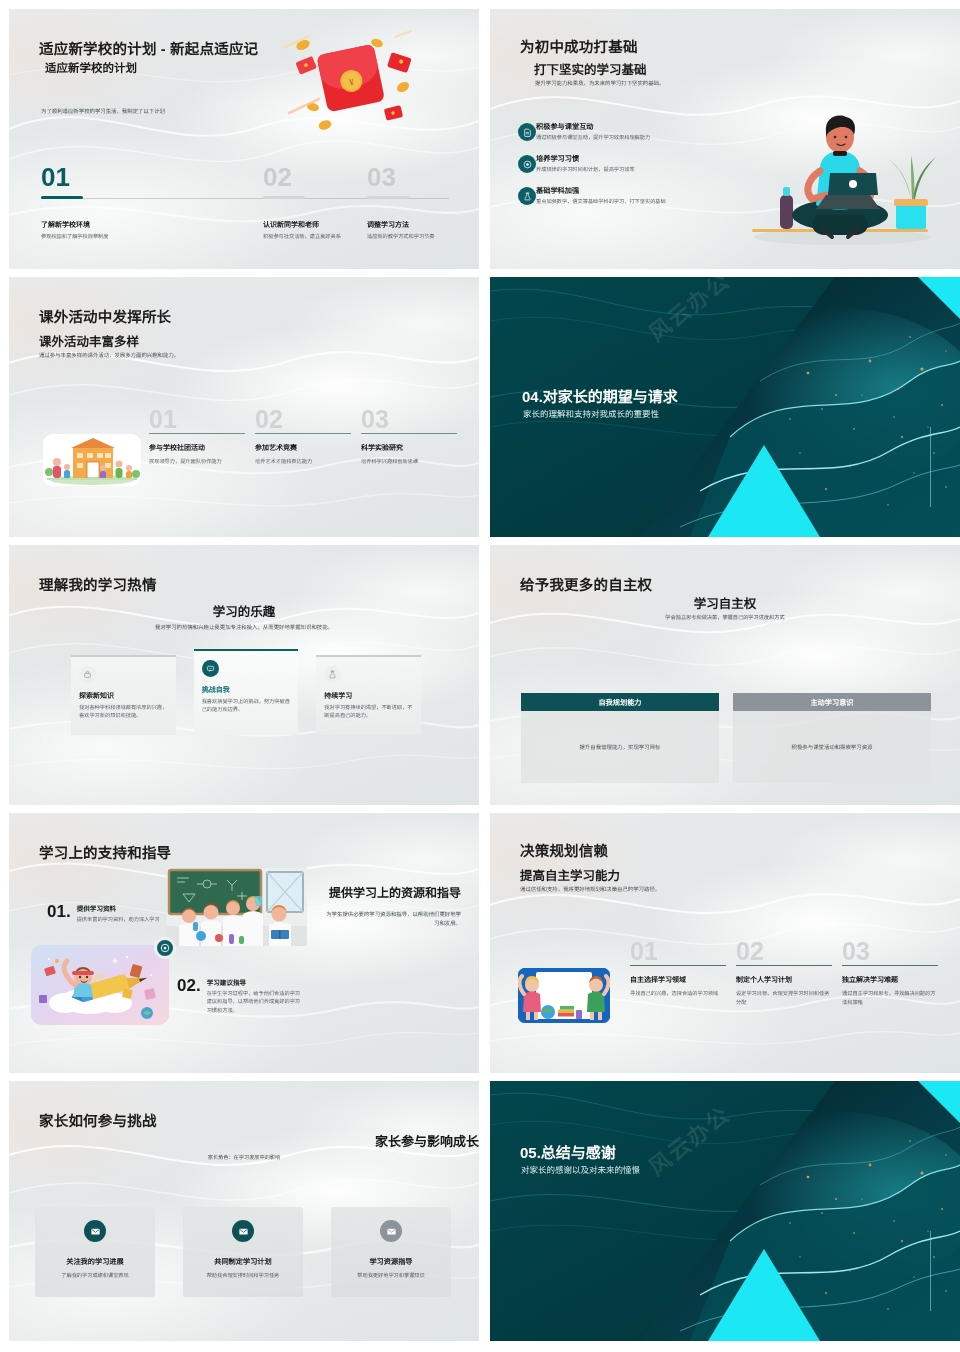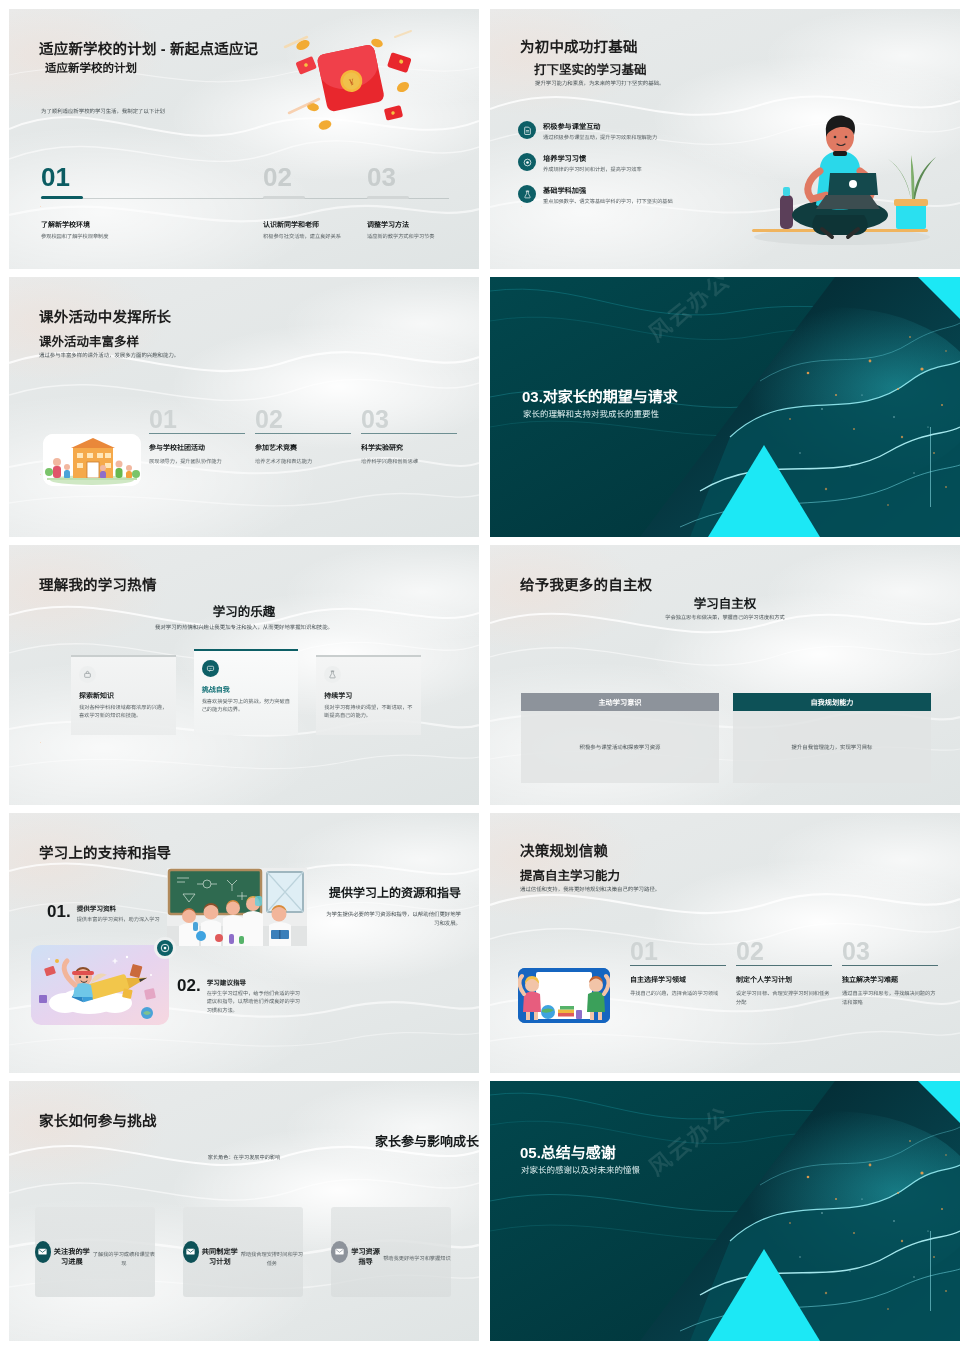--- a/index.html
+++ b/index.html
@@ -86,21 +86,21 @@
   .s1-steps  { position: absolute; left: 32px; top: 155px; width: 408px; }
   .s1-line   { position: absolute; left: 32px; top: 189px; width: 408px; height: 1px; background: rgba(160,170,170,.5); }
   
   .env-wrap { position: absolute; right: 52px; top: 20px; width: 150px; height: 110px; }
 
   
   .s2-title { left: 30px; top: 26px; }
   .s2-sub   { left: 44px; top: 50px; font-size: 12.5px; }
   .s2-desc  { left: 45px; top: 70px; width: 210px; }
   .s2-list  { position: absolute; left: 28px; top: 112px; width: 200px; }
-  .bullet-row { display: flex; gap: 7px; margin-bottom: 12px; }
+  .bullet-row { display: flex; margin-bottom: 12px; align-items: flex-end; }
   .bullet-ico {
     width: 18px; height: 18px; border-radius: 50%;
     background: #0d5f66; flex: 0 0 18px;
     display: flex; align-items: center; justify-content: center;
   }
   .bullet-h { font-size: 7.2px; font-weight: bold; color: #15191a; margin-bottom: 2px; }
   .bullet-p { font-size: 5.2px; color: #5a6265; line-height: 1.55; }
   .boy-wrap { position: absolute; right: 10px; bottom: 16px; width: 220px; height: 150px; }
 
   
@@ -178,21 +178,21 @@
 
   
   .s9-title { left: 30px; top: 28px; }
   .s9-h2 { position: absolute; top: 50px; left: 0; width: 100%; text-align: right; font-size: 13px; font-weight: bold; color: #15191a; }
   .s9-desc { position: absolute; top: 72px; left: 0; width: 100%; text-align: center; font-size: 5.2px; color: #4a5356; }
   .s9-cards { position: absolute; left: 26px; top: 126px; width: 418px; display: flex; gap: 28px; }
   .s9-card {
     width: 120px; height: 90px;
     background: linear-gradient(180deg, rgba(226,229,229,.85), rgba(216,220,220,.75));
     border-radius: 3px;
-    display: flex; flex-direction: row; align-items: center;
+    display: flex; flex-direction: column; align-items: center;
     padding-top: 13px;
   }
   .s9-ico { width: 22px; height: 22px; border-radius: 50%; background: #0d5157;
             display: flex; align-items: center; justify-content: center; margin-bottom: 14px; }
   .s9-ico.grey { background: #8d939b; }
   .s9-h { font-size: 7.2px; font-weight: bold; color: #15191a; margin-bottom: 5px; text-align: center; }
   .s9-p { font-size: 5.2px; color: #5a6265; line-height: 1.6; text-align: center; width: 86px; }
 </style>
 </head>
 <body>
@@ -477,21 +477,21 @@
             <circle cx="360" cy="190" r=".6" opacity=".6"></circle>
           <circle cx="424" cy="196" r=".7" opacity=".6"></circle>
             <circle cx="288" cy="224" r=".6" opacity=".5"></circle>
         </g>
         <rect x="440" y="150" width="1" height="80" fill="#9ff4fb" opacity=".5"></rect>
       </g>
       <path d="M218,260 L274,168 L330,260Z" fill="#1ce8f5"></path>
       <path d="M428,0 L470,0 L470,42Z" fill="#1ce8f5"></path>
     </svg>
     <div class="wm" style="left:150px; top:12px;">风云办公</div>
-    <div class="dk-title" style="left:32px; top:108px;">03.对家长的期望与请求</div>
+    <div class="dk-title" style="left:32px; top:108px;">04.对家长的期望与请求</div>
     <div class="dk-sub" style="left:33px; top:130px;">家长的理解和支持对我成长的重要性</div>
   </div>
 
   <div class="slide light">
     <div class="sparkles"></div>
     <svg class="wave" viewBox="0 0 470 260" preserveAspectRatio="none">
       <path d="M0,70 C100,40 180,104 280,72 C360,48 420,86 470,68" fill="none" stroke="#ffffff" stroke-width="2" opacity=".8"></path>
       <path d="M0,108 C110,76 190,140 290,106 C370,82 420,118 470,100" fill="none" stroke="#ffffff" stroke-width="1.3" opacity=".5"></path>
       <path d="M0,184 C130,158 220,210 330,182 C400,164 440,190 470,180" fill="none" stroke="#ffffff" stroke-width="2.2" opacity=".6"></path>
       <path d="M0,222 C140,198 230,240 340,216 C410,202 444,218 470,212" fill="none" stroke="#ffffff" stroke-width="1.2" opacity=".45"></path>
@@ -546,29 +546,29 @@
       <path d="M0,176 C130,150 220,202 330,174 C400,156 440,182 470,172" fill="none" stroke="#ffffff" stroke-width="2.2" opacity=".55"></path>
       <path d="M0,214 C140,190 230,232 340,208 C410,194 444,210 470,204" fill="none" stroke="#ffffff" stroke-width="1.2" opacity=".4"></path>
     </svg>
 
     <div class="s-title s6-title">给予我更多的自主权</div>
     <div class="s6-h2">学习自主权</div>
     <div class="s6-desc">学会独立思考和做决策，掌握自己的学习进度和方式</div>
 
     <div class="s6-panels">
       <div class="s6-panel">
+        <div class="s6-head teal">自我规划能力</div>
+        <div class="s6-body">
+          <span>提升自我管理能力，实现学习目标</span>
+        </div>
+      </div>
+      <div class="s6-panel">
         <div class="s6-head grey">主动学习意识</div>
         <div class="s6-body">
           <span>积极参与课堂活动和探索学习资源</span>
-        </div>
-      </div>
-      <div class="s6-panel">
-        <div class="s6-head teal">自我规划能力</div>
-        <div class="s6-body">
-          <span>提升自我管理能力，实现学习目标</span>
         </div>
       </div>
     </div>
   </div>
 
   <div class="slide light">
     <div class="sparkles"></div>
     <svg class="wave" viewBox="0 0 470 260" preserveAspectRatio="none">
       <path d="M0,58 C100,30 180,92 280,60 C360,36 420,74 470,56" fill="none" stroke="#ffffff" stroke-width="2" opacity=".75"></path>
       <path d="M0,98 C110,68 190,130 290,98 C370,74 420,110 470,92" fill="none" stroke="#ffffff" stroke-width="1.3" opacity=".45"></path>

